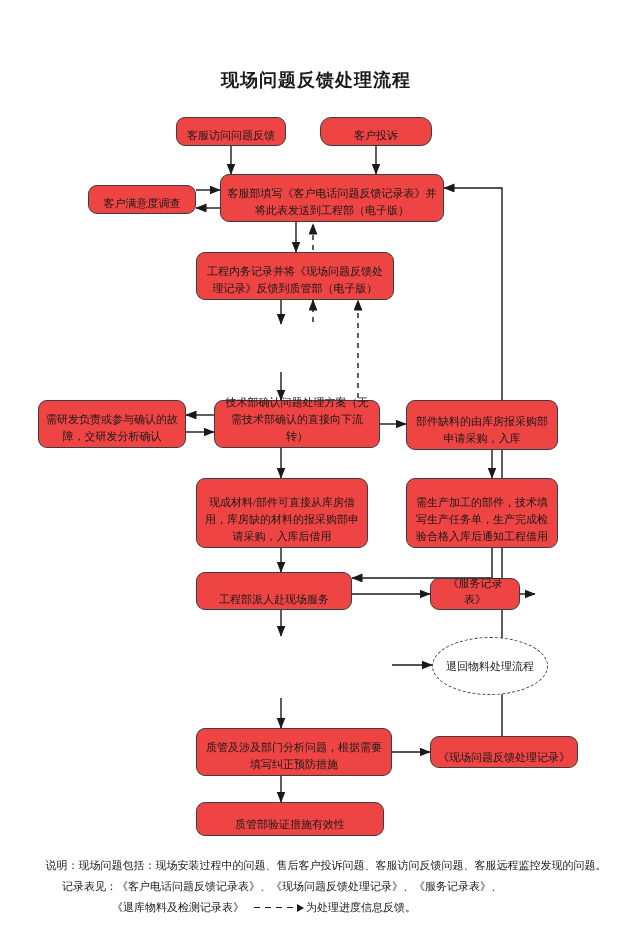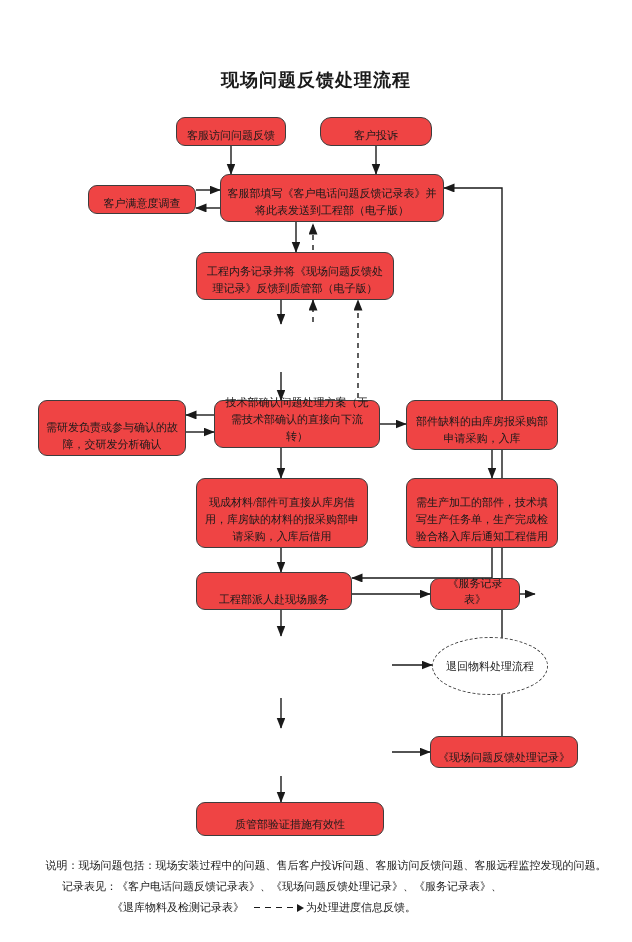--- a/index.html
+++ b/index.html
@@ -135,21 +135,21 @@
 
   <div class="node" style="left:220px;top:174px;width:224px;height:48px;">
     <span>客服部填写《客户电话问题反馈记录表》并将此表发送到工程部（电子版）</span>
   </div>
 
   <div class="node" style="left:196px;top:252px;width:198px;height:48px;">
     <span>工程内务记录并将《现场问题反馈处理记录》反馈到质管部（电子版）</span>
   </div>
 
 
-  <div class="node" style="left:38px;top:400px;width:148px;height:56px;">
+  <div class="node" style="left:38px;top:400px;width:148px;height:48px;">
     <span>需研发负责或参与确认的故障，交研发分析确认</span>
   </div>
 
   <div class="node" style="left:214px;top:400px;width:166px;height:48px;">
     <span>技术部确认问题处理方案（无需技术部确认的直接向下流转）</span>
   </div>
 
   <div class="node" style="left:406px;top:400px;width:152px;height:50px;">
     <span>部件缺料的由库房报采购部申请采购，入库</span>
   </div>
@@ -168,20 +168,23 @@
 
   <div class="node one-line" style="left:430px;top:578px;width:90px;height:32px;">
     <span>《服务记录表》</span>
   </div>
 
 
   <div class="ellipse" style="left:432px;top:637px;width:116px;height:58px;text-align:right;">
     <span>退回物料处理流程</span>
   </div>
 
+  <div class="node" style="left:196px;top:728px;width:196px;height:48px;">
+    <span>质管及涉及部门分析问题，根据需要填写纠正预防措施</span>
+  </div>
 
   <div class="node one-line" style="left:430px;top:736px;width:148px;height:32px;">
     <span>《现场问题反馈处理记录》</span>
   </div>
 
   <div class="node one-line" style="left:196px;top:802px;width:188px;height:34px;font-family:Liberation Mono, monospace;">
     <span>质管部验证措施有效性</span>
   </div>
 
   <div class="footer f1">说明：现场问题包括：现场安装过程中的问题、售后客户投诉问题、客服访问反馈问题、客服远程监控发现的问题。</div>

